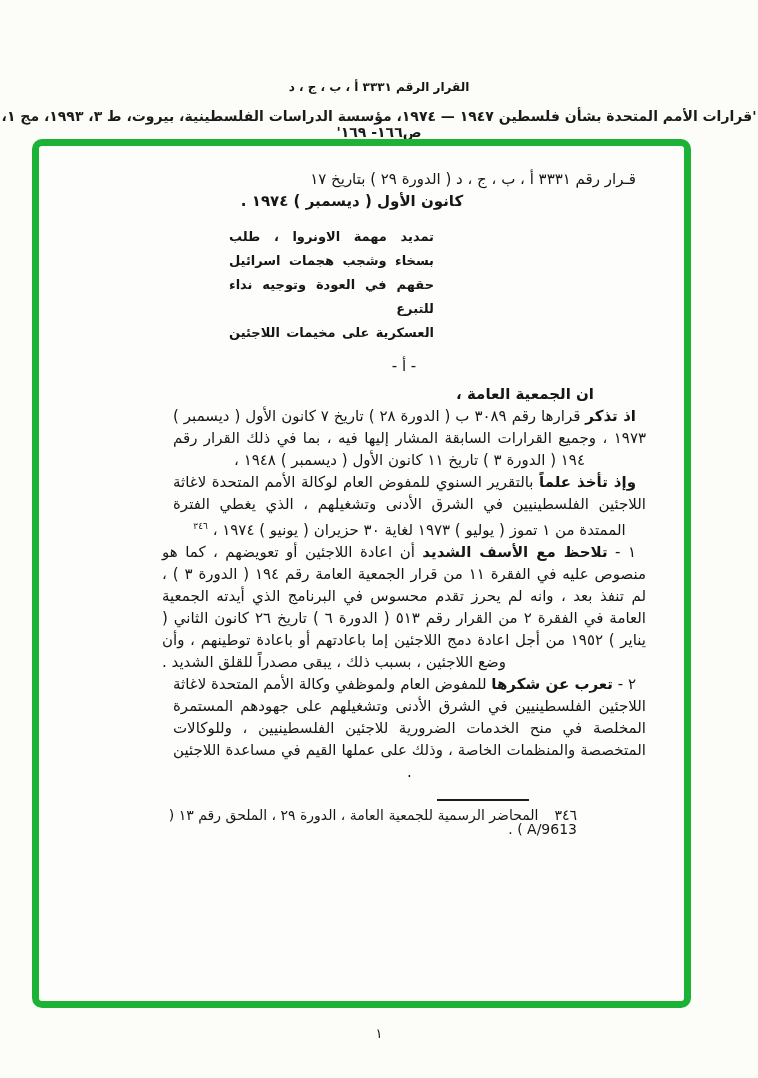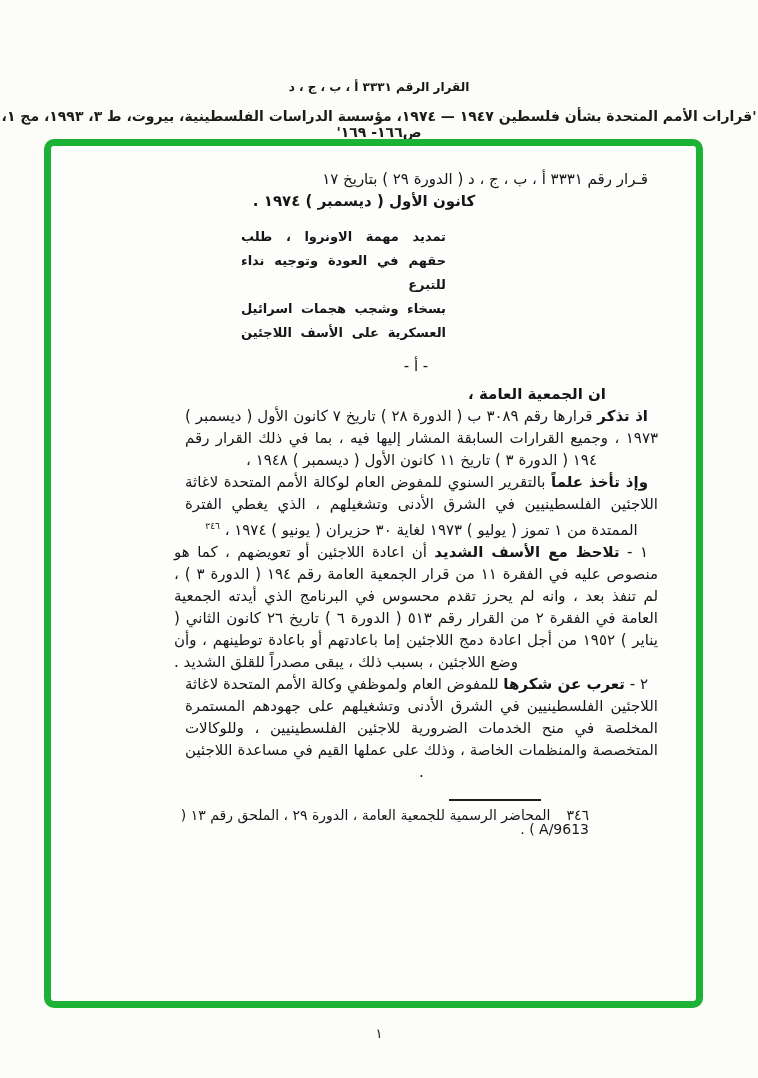--- a/index.html
+++ b/index.html
@@ -15,21 +15,21 @@
     position:absolute; top:80px; left:0; right:0;
     text-align:center; direction:rtl;
     font-size:12px; font-weight:bold; letter-spacing:0;
   }
   .hdr-src {
     position:absolute; top:108px; left:0; right:0;
     text-align:center; direction:rtl;
     font-size:14px; font-weight:bold; color:#1b1b1b;
   }
   .frame {
-    position:absolute; left:44px; top:139px;
+    position:absolute; left:32px; top:139px;
     width:659px; height:869px;
     border:7px solid #1bb235; border-radius:10px;
     background:#fdfdfb;
   }
   .content {
     position:absolute; inset:0;
     padding:22px 38px 0 123px;
     direction:rtl;
     font-size:15px; line-height:22px;
   }
@@ -59,23 +59,23 @@
 <div class="hdr-src">'قرارات الأمم المتحدة بشأن فلسطين ١٩٤٧ — ١٩٧٤، مؤسسة الدراسات الفلسطينية، بيروت، ط ٣، ١٩٩٣، مج ١، ص١٦٦- ١٦٩'</div>
 
 <div class="frame">
   <div class="content">
 
     <div class="res-h1">قـرار رقم ٣٣٣١ أ ، ب ، ج ، د ( الدورة ٢٩ ) بتاريخ ١٧</div>
     <div class="res-h2">كانون الأول ( ديسمبر ) ١٩٧٤ .</div>
 
     <div class="summary">
       <div class="ln">تمديد مهمة الاونروا ، طلب</div>
+      <div class="ln">بسخاء وشجب هجمات اسرائيل</div>
       <div class="ln">حقهم في العودة وتوجيه نداء للتبرع</div>
-      <div class="ln">بسخاء وشجب هجمات اسرائيل</div>
-      <div class="ln">العسكرية على الأسف اللاجئين</div>
+      <div class="ln">العسكرية على مخيمات اللاجئين</div>
     </div>
 
     <div class="marker">- أ -</div>
 
     <div class="preamble">ان الجمعية العامة ،</div>
 
     <p class="para last-center"><span class="bold">اذ تذكر</span><span> قرارها رقم ٣٠٨٩ ب ( الدورة ٢٨ ) تاريخ ٧ كانون الأول ( ديسمبر ) ١٩٧٣ ، وجميع القرارات السابقة المشار إليها فيه ، بما في ذلك القرار رقم ١٩٤ ( الدورة ٣ ) تاريخ ١١ كانون الأول ( ديسمبر ) ١٩٤٨ ،</span></p>
 
     <p class="para last-center"><span class="bold">وإذ تأخذ علماً</span><span> بالتقرير السنوي للمفوض العام لوكالة الأمم المتحدة لاغاثة اللاجئين الفلسطينيين في الشرق الأدنى وتشغيلهم ، الذي يغطي الفترة الممتدة من ١ تموز ( يوليو ) ١٩٧٣ لغاية ٣٠ حزيران ( يونيو ) ١٩٧٤ ، </span><sup class="fn">٣٤٦</sup></p>
 

